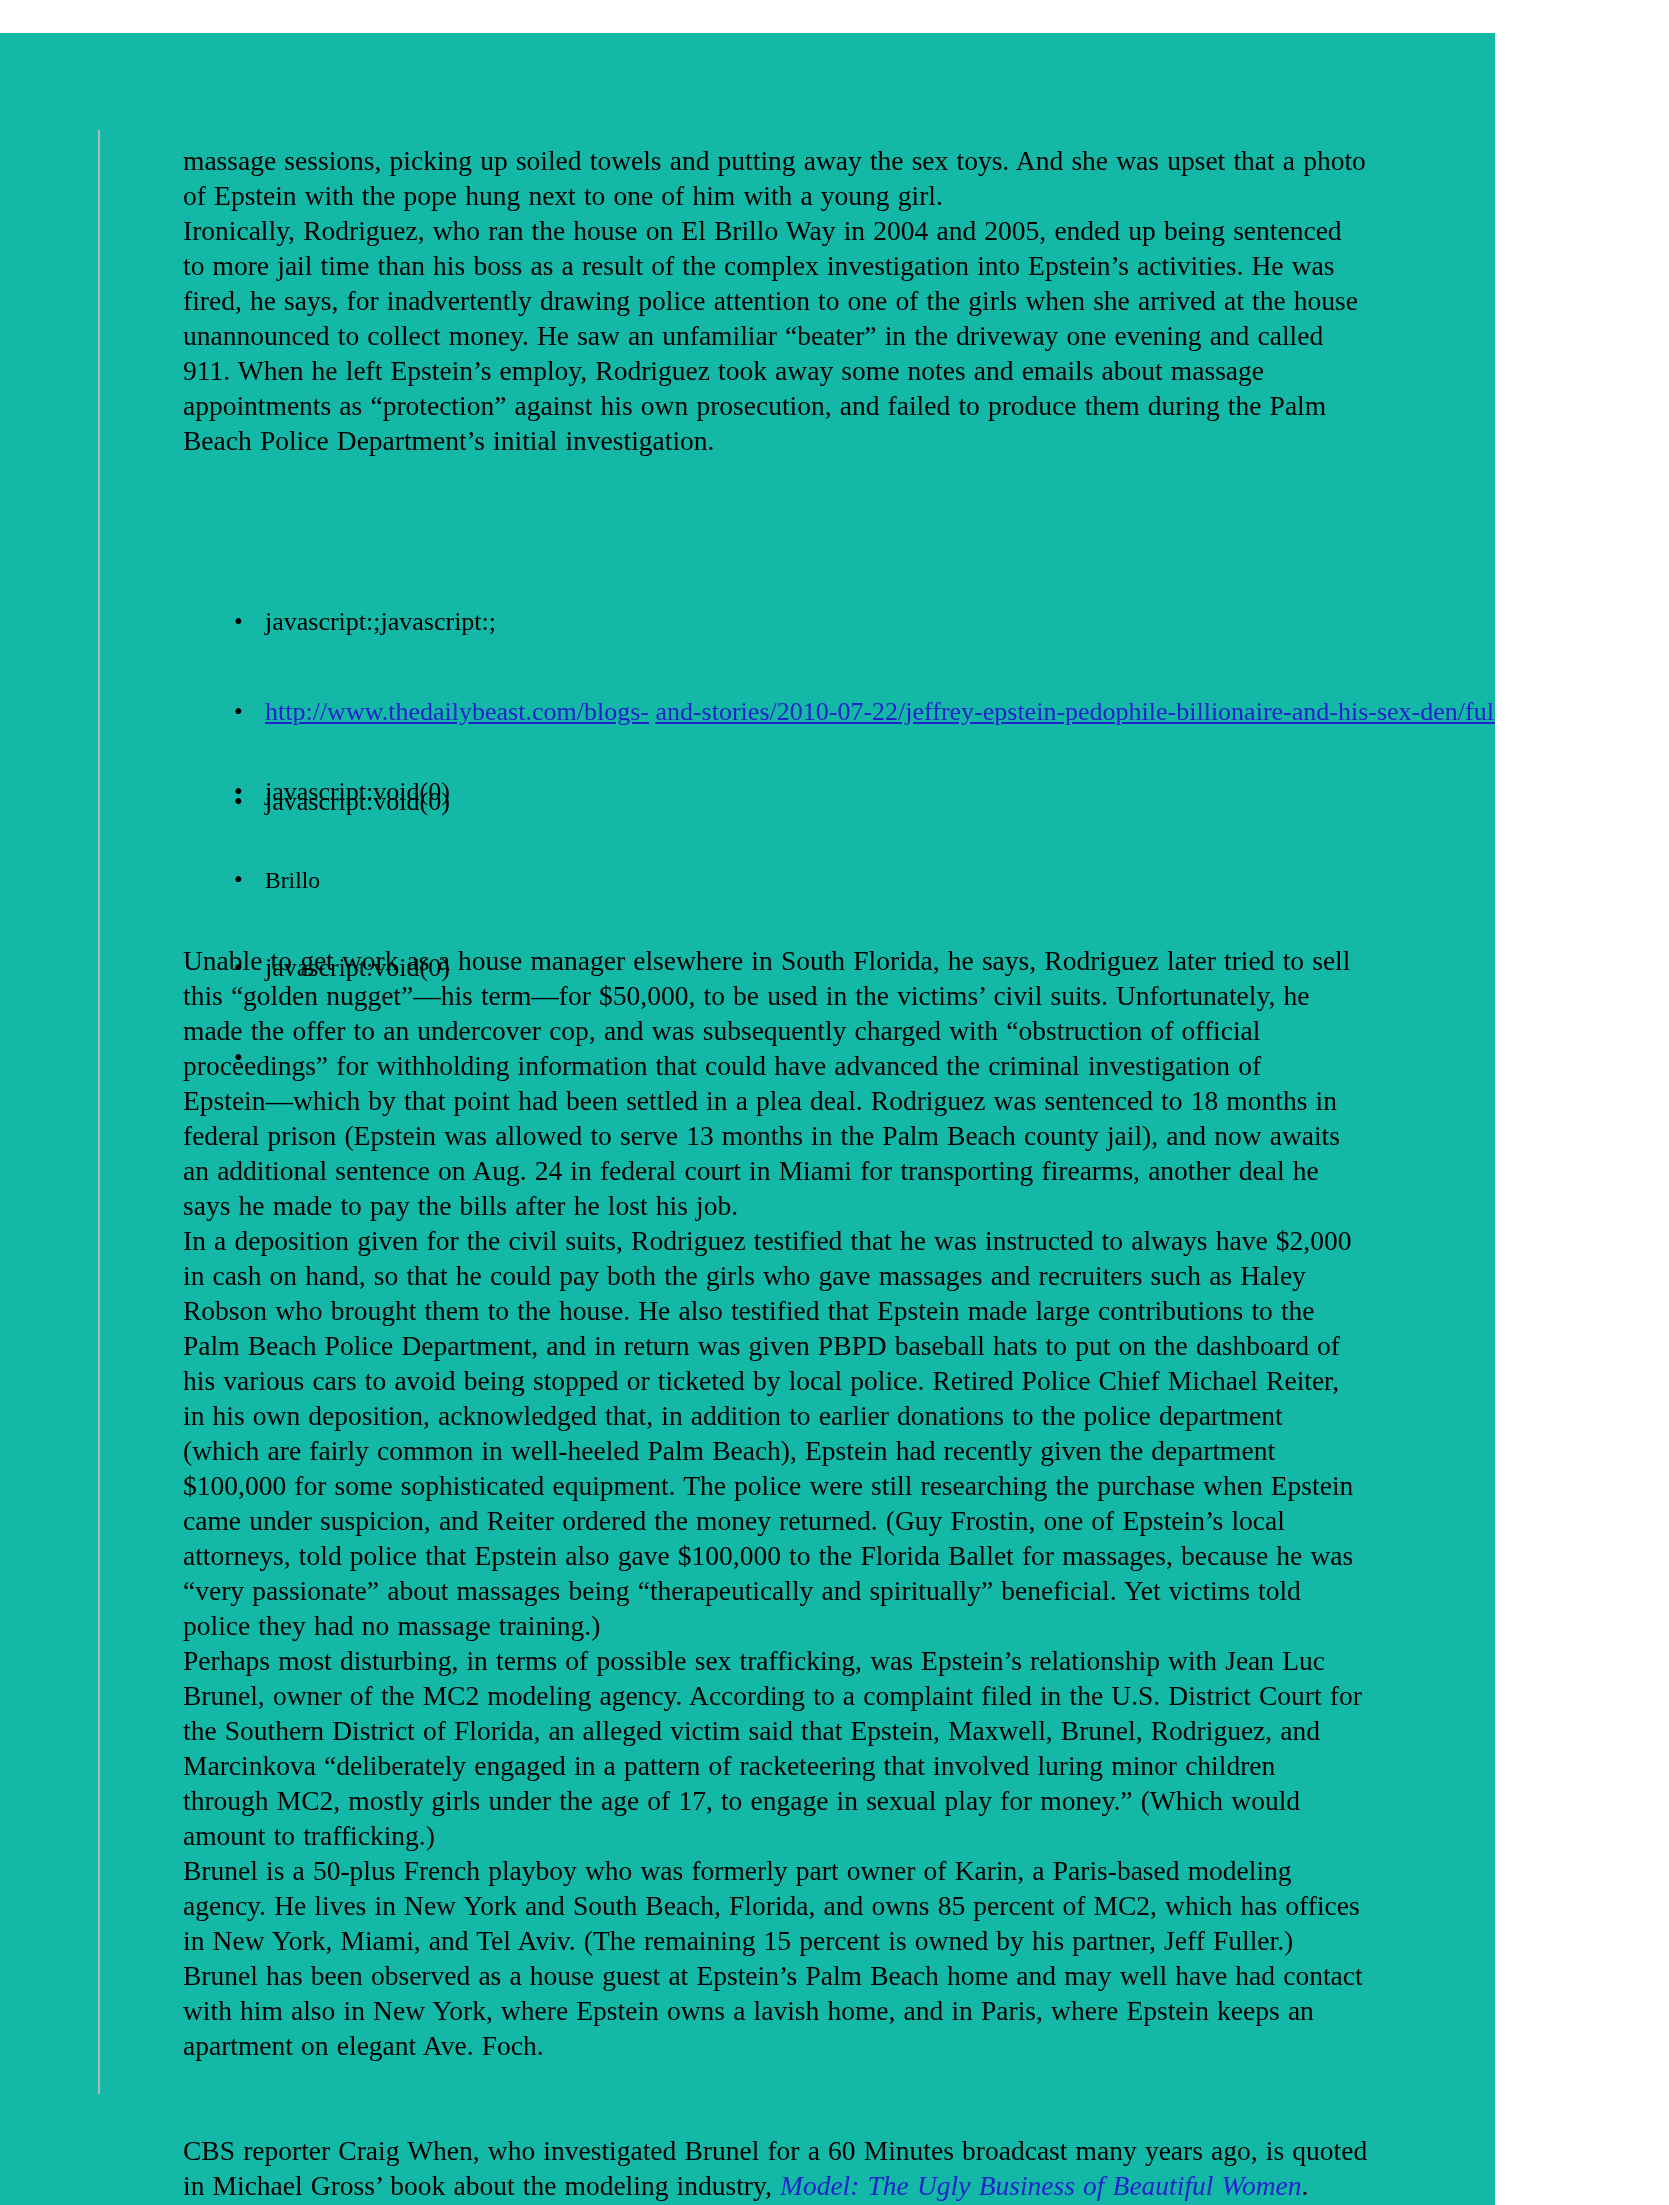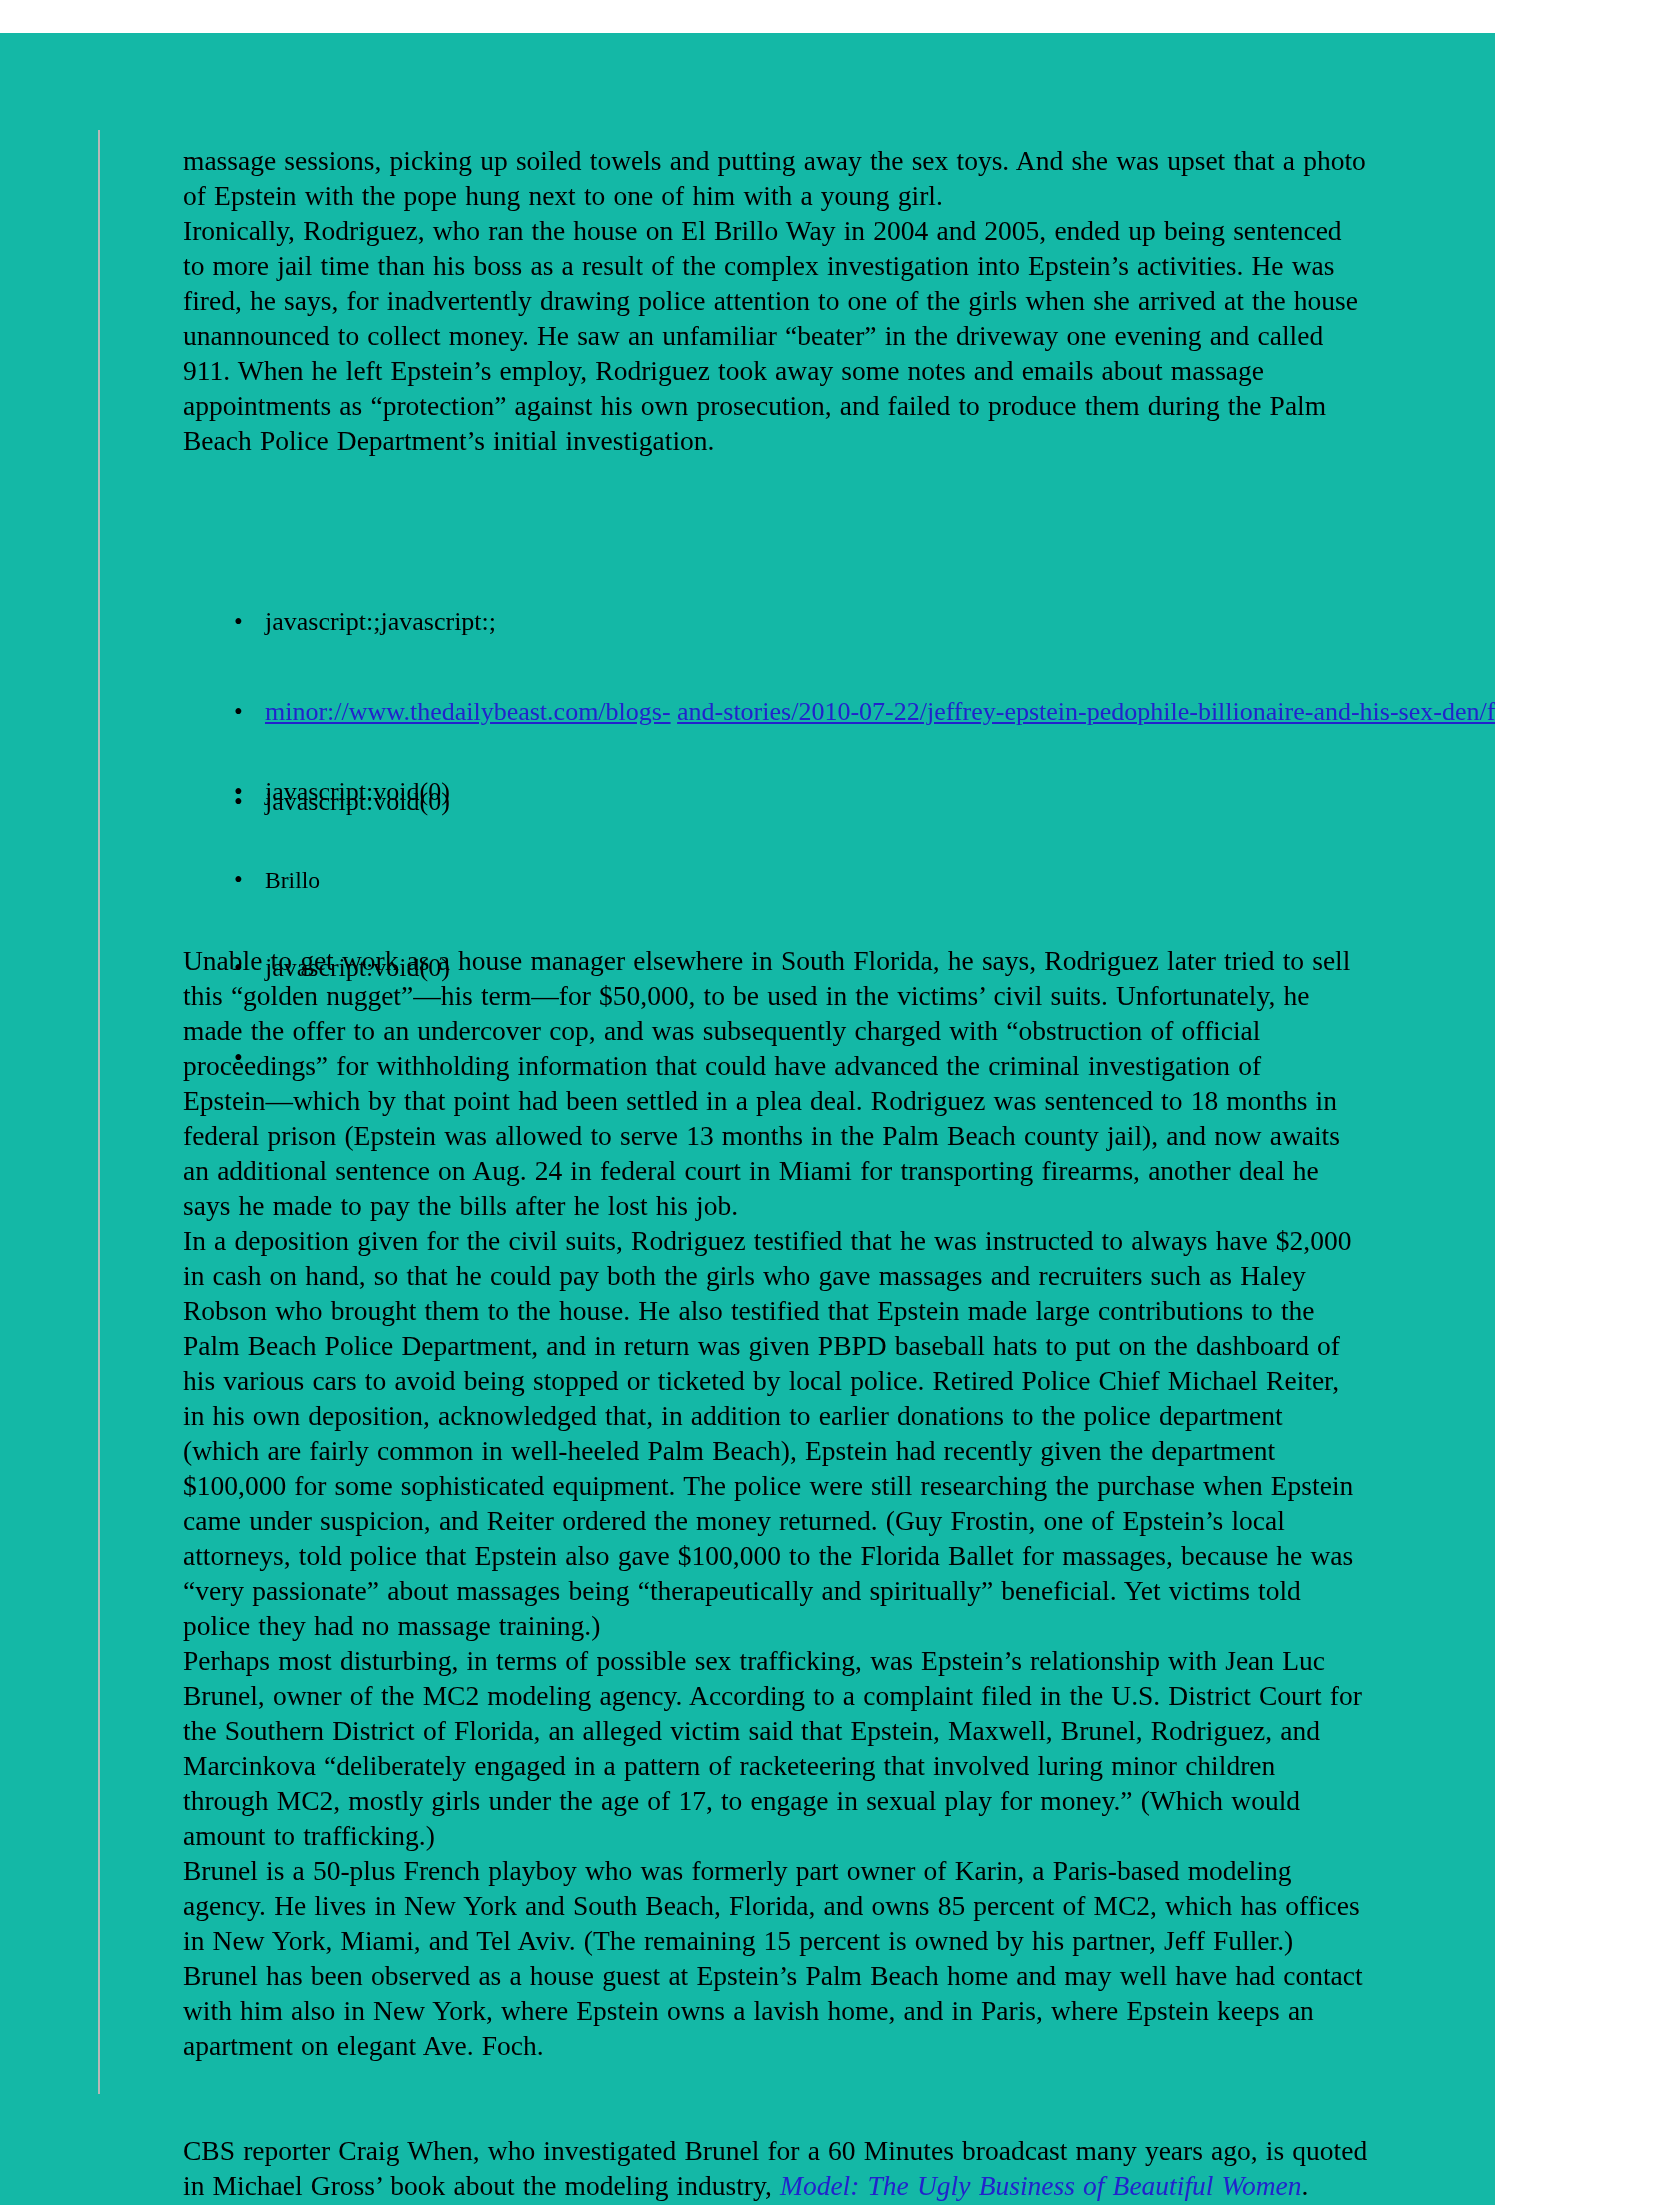--- a/index.html
+++ b/index.html
@@ -93,21 +93,21 @@
 unannounced to collect money. He saw an unfamiliar “beater” in the driveway one evening and called
 911. When he left Epstein’s employ, Rodriguez took away some notes and emails about massage
 appointments as “protection” against his own prosecution, and failed to produce them during the Palm
 Beach Police Department’s initial investigation.</div>
 
   <div class="bullet-list list-1">
     <div class="li-row">
       <span class="dot">•</span><span>javascript:;javascript:;</span>
     </div>
     <div class="li-row">
-      <span class="dot">•</span><a class="link"><span class="u">minor://www.thedailybeast.com/blogs-</span> <span class="u">and-stories/2010-07-22/jeffrey-epstein-pedophile-billionaire-and-his-sex-den/full/</span></a>
+      <span class="dot">•</span><a class="link"><span class="u">http://www.thedailybeast.com/blogs-</span> <span class="u">and-stories/2010-07-22/jeffrey-epstein-pedophile-billionaire-and-his-sex-den/full/</span></a>
     </div>
     <div class="li-row">
       <span class="dot">•</span><span>javascript:void(0)</span>
     </div>
   </div>
 
   <div class="bullet-list list-2">
     <div class="li-row">
       <span class="dot">•</span><span>javascript:void(0)</span>
     </div>

